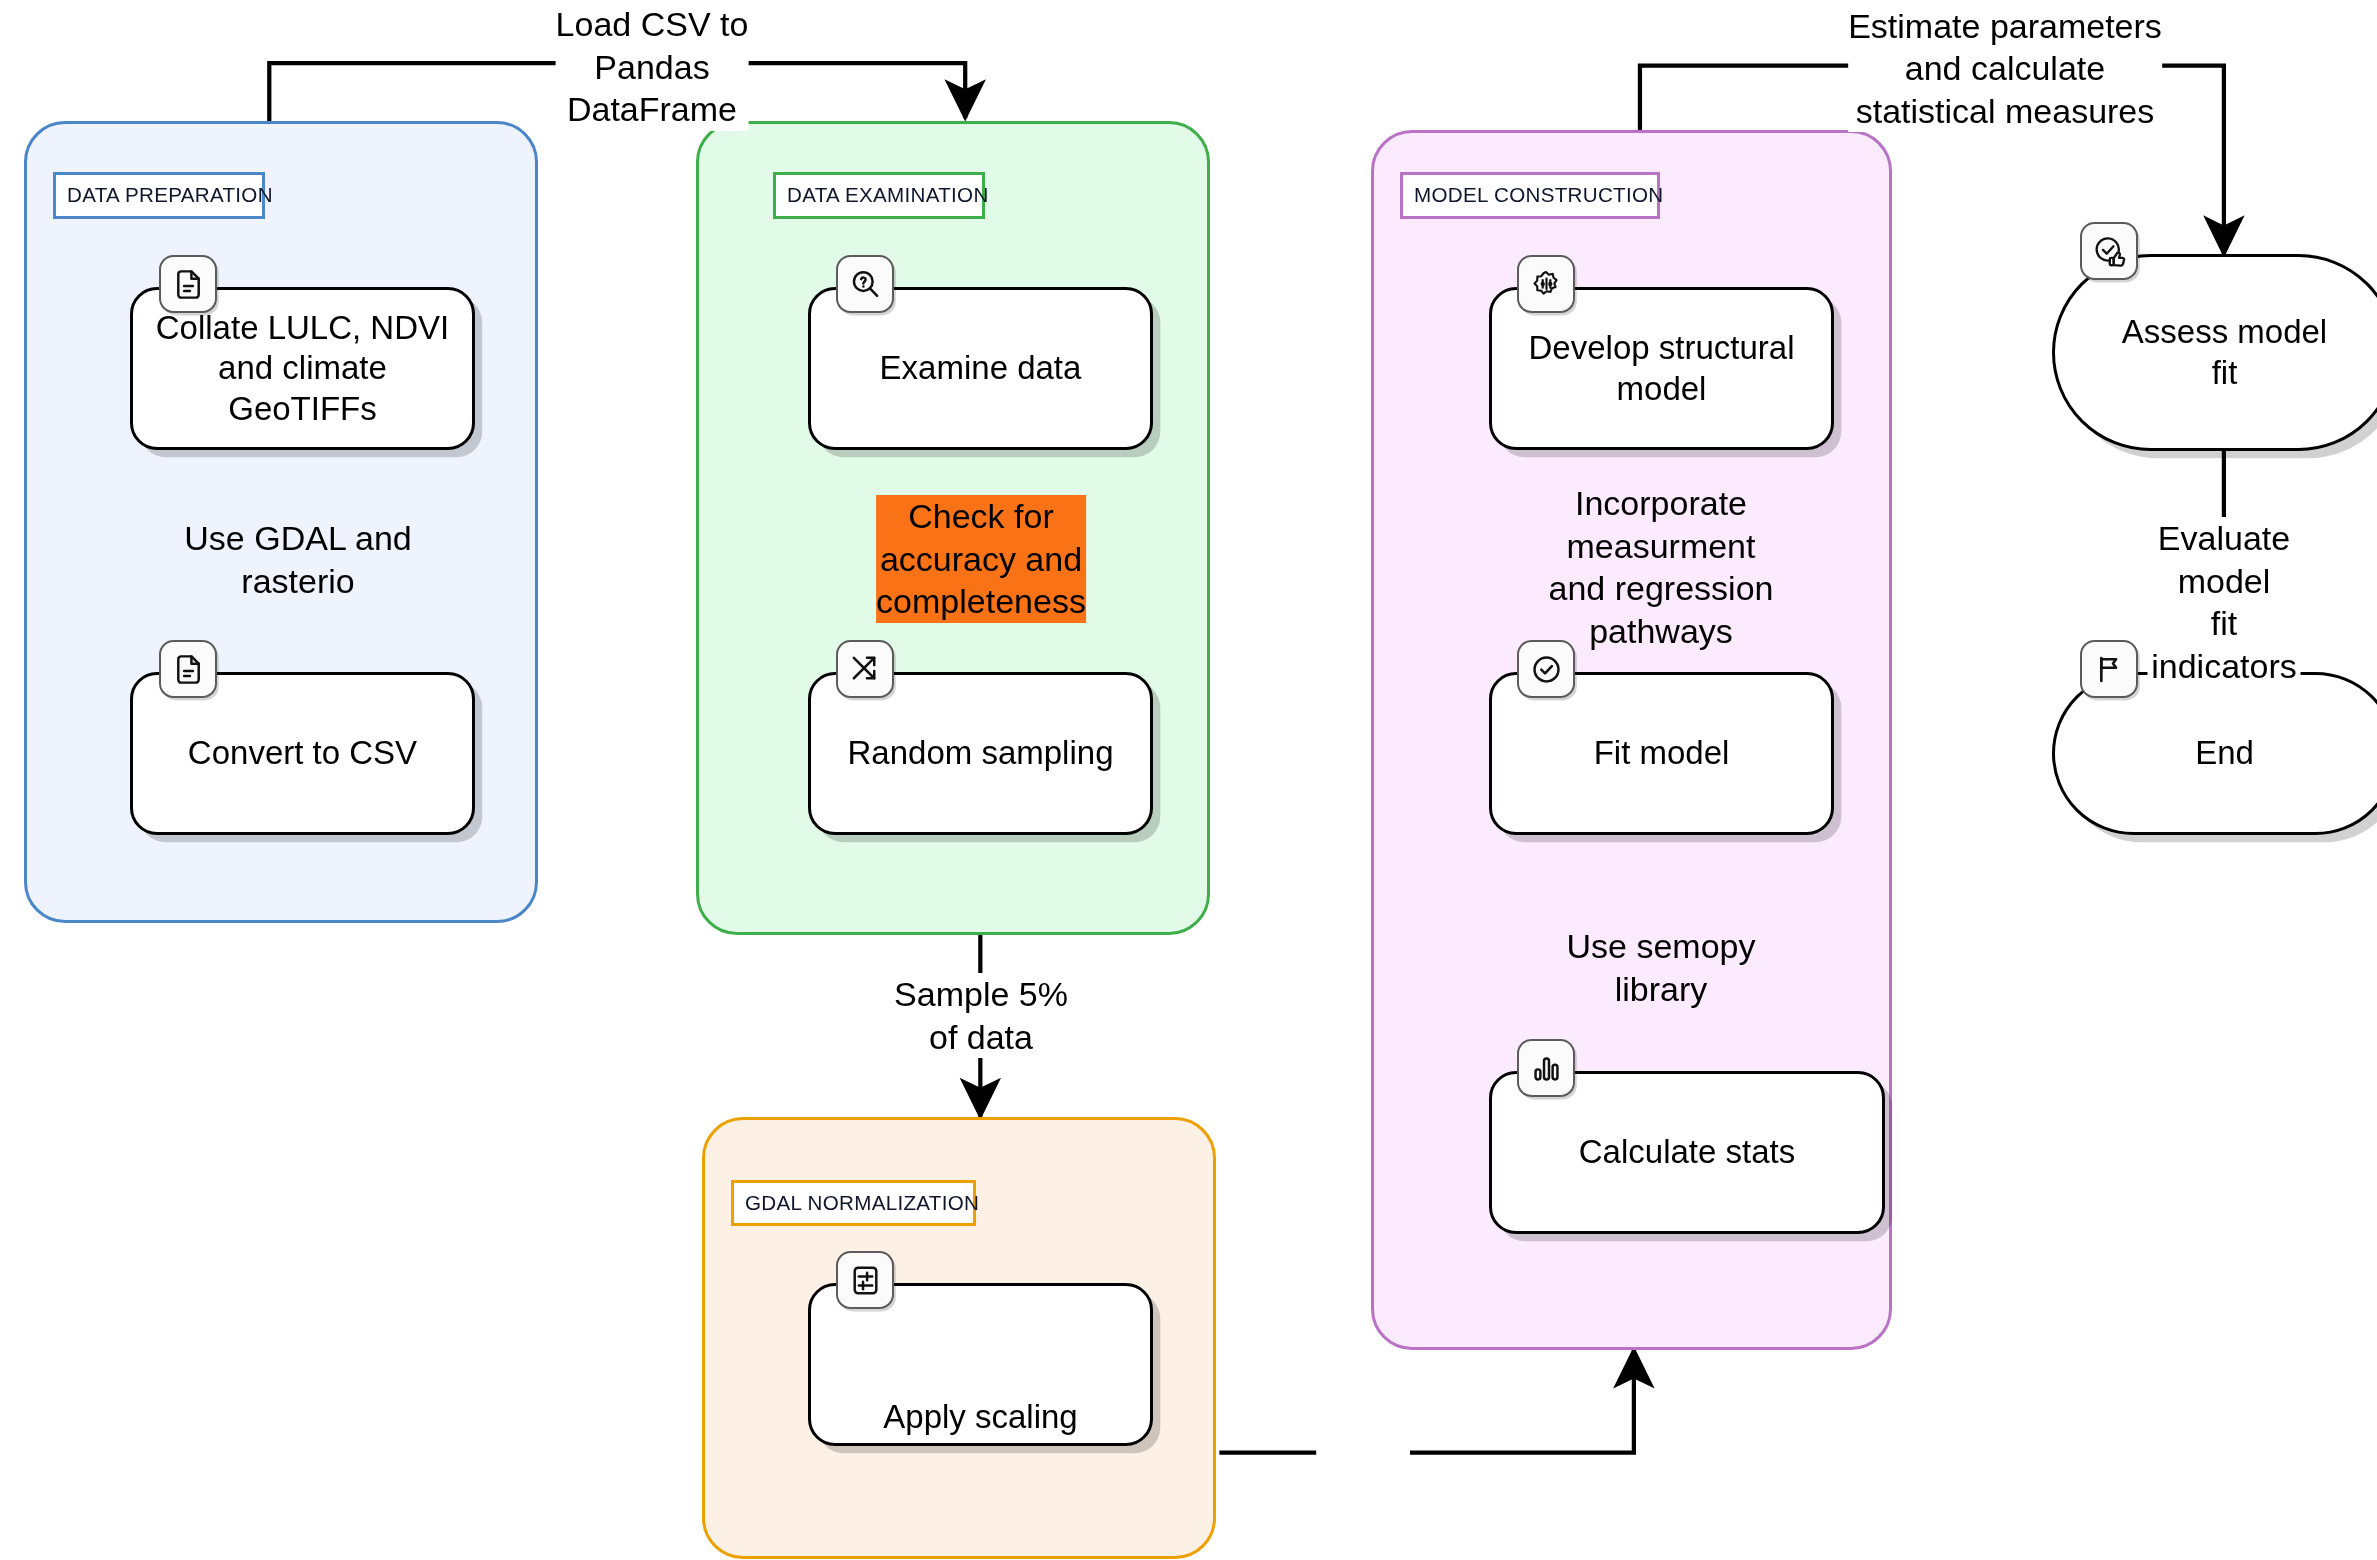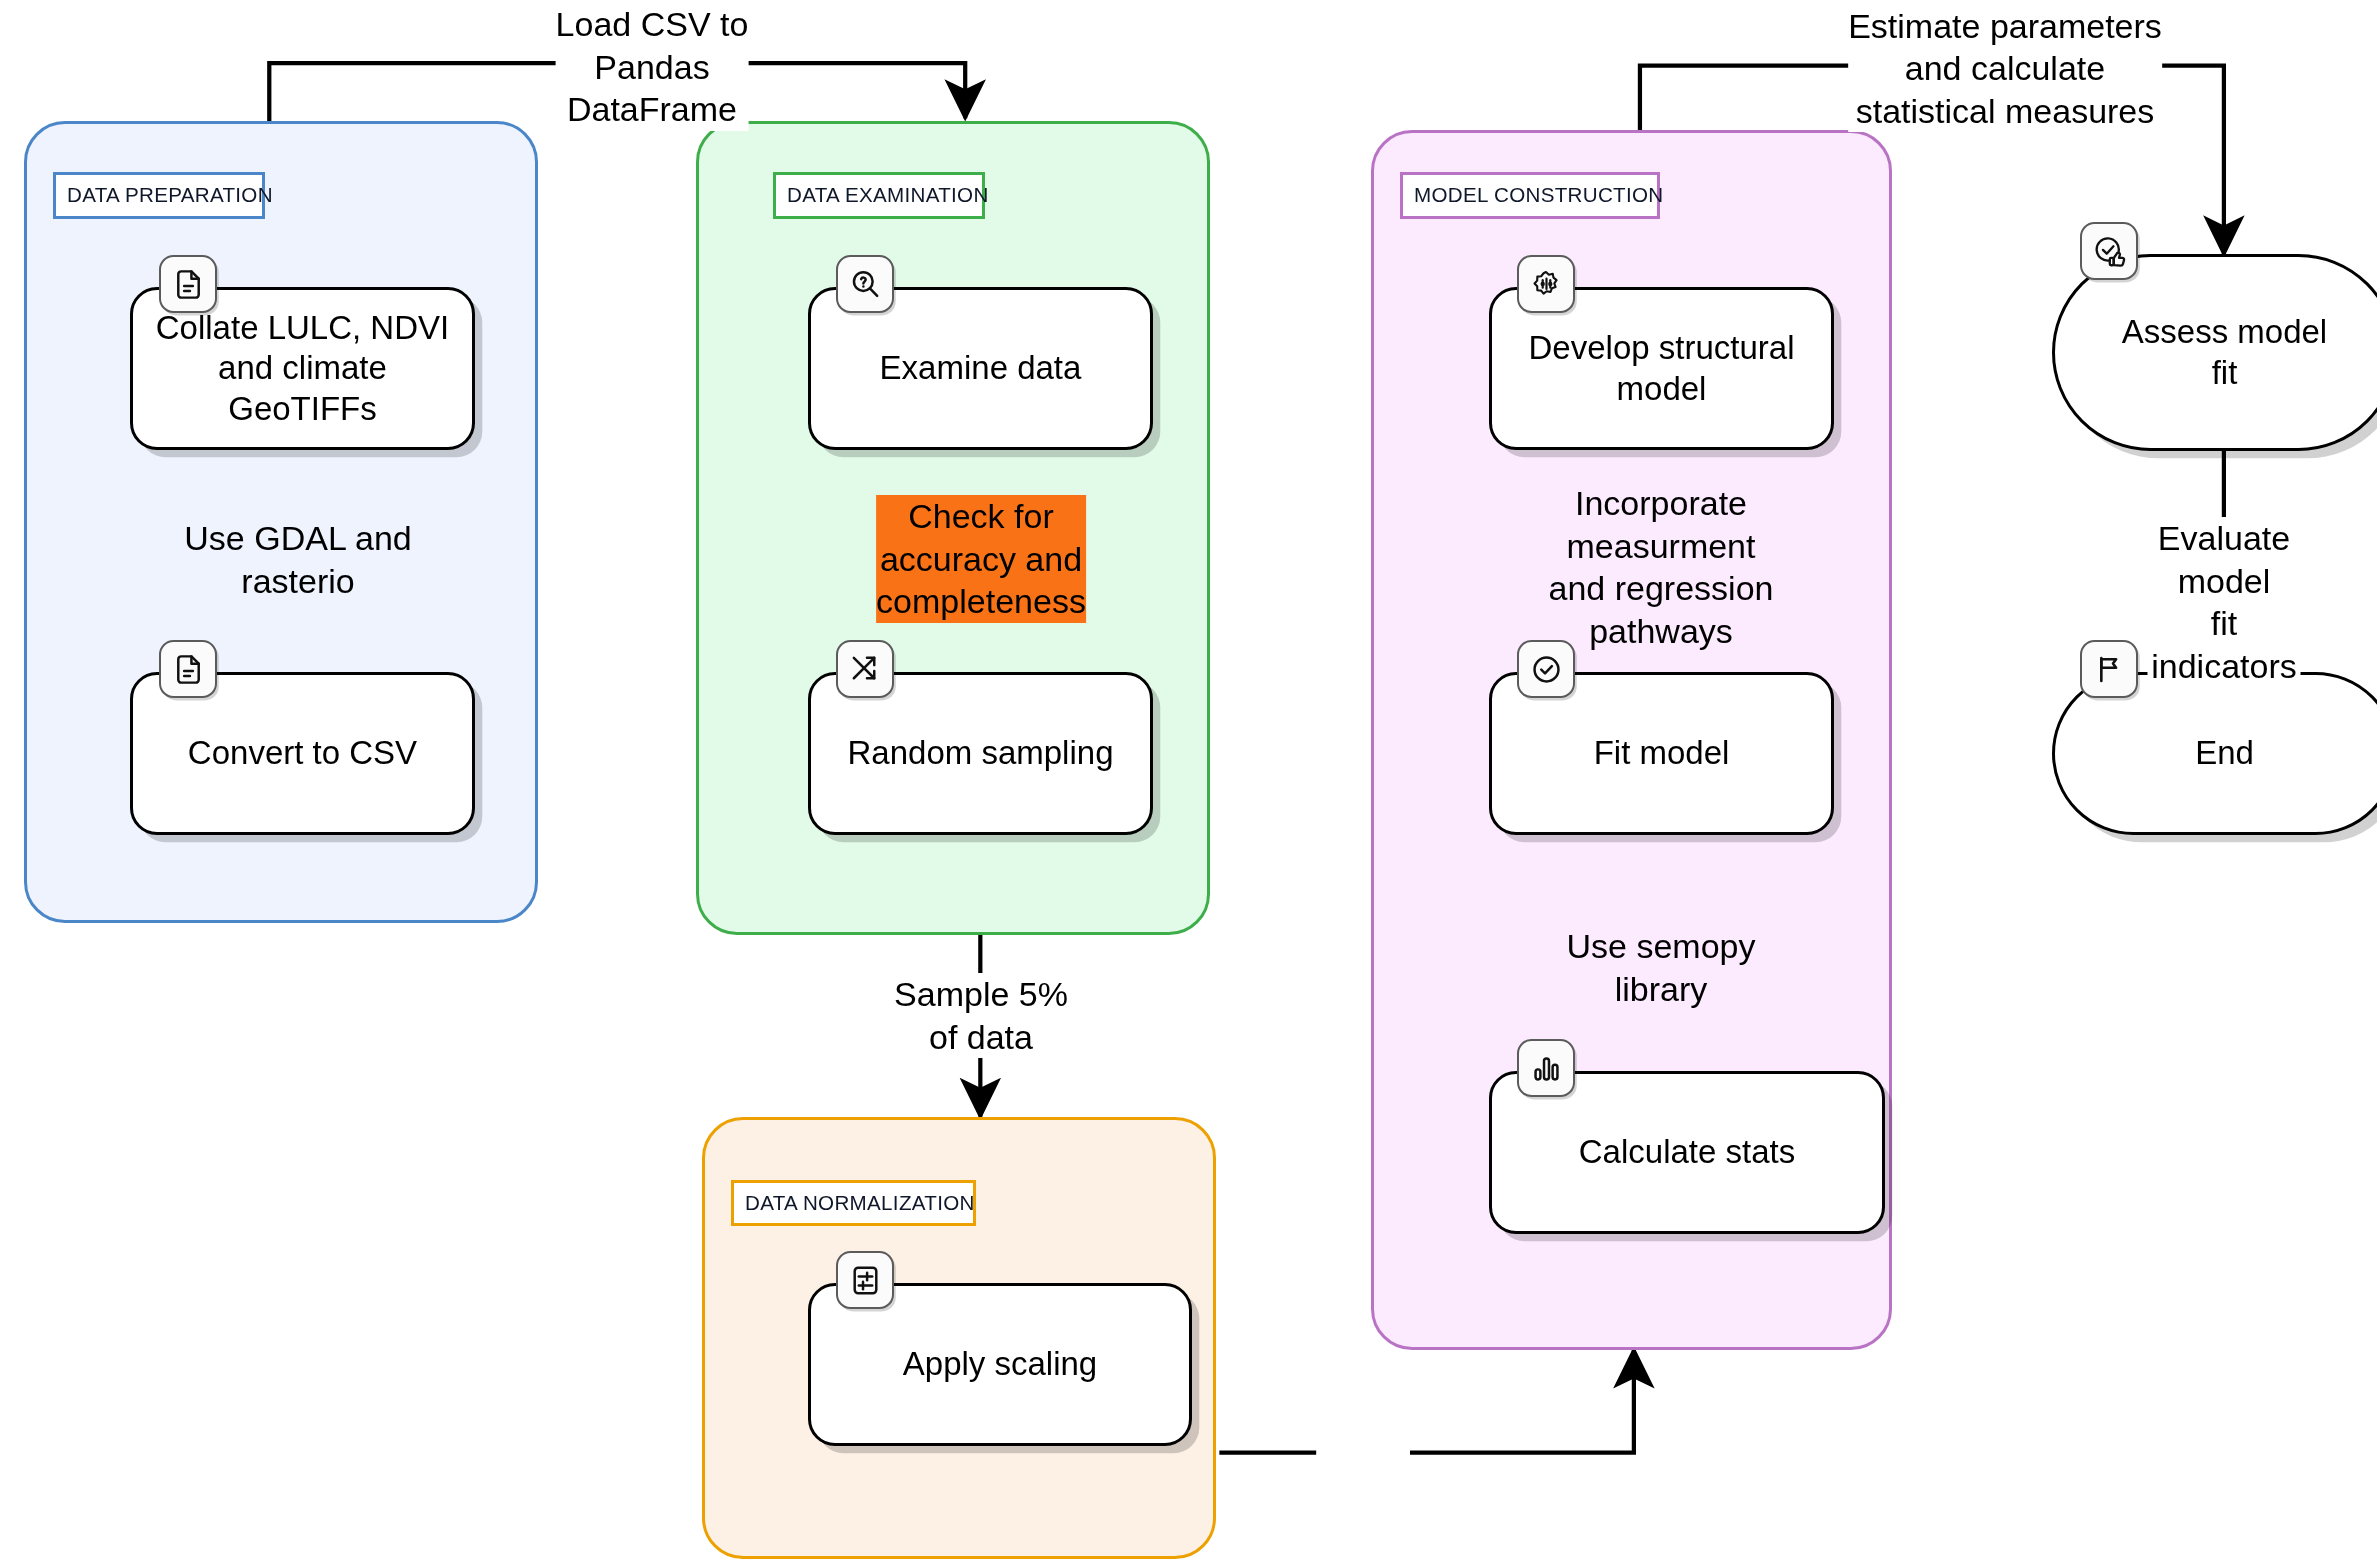--- a/index.html
+++ b/index.html
@@ -138,21 +138,21 @@
   <div class="cluster" style="left:24px;top:121px;width:514px;height:802px;border-color:#4a86c8;background:#eef3fd;"></div>
   <div class="cluster-title" style="left:53px;top:172px;width:212px;height:47px;border-color:#4a86c8;">DATA PREPARATION</div>
 
   <div class="cluster" style="left:696px;top:121px;width:514px;height:814px;border-color:#3eae4a;background:#e2fbe8;"></div>
   <div class="cluster-title" style="left:725px;top:172px;width:212px;height:47px;border-color:#3eae4a;margin-left:48px;">DATA EXAMINATION</div>
 
   <div class="cluster" style="left:1371px;top:130px;width:521px;height:1220px;border-color:#b973c4;background:#fceaff;"></div>
   <div class="cluster-title" style="left:1400px;top:172px;width:260px;height:47px;border-color:#b973c4;">MODEL CONSTRUCTION</div>
 
   <div class="cluster" style="left:702px;top:1117px;width:514px;height:442px;border-color:#eda100;background:#fdf0e4;"></div>
-  <div class="cluster-title" style="left:731px;top:1180px;width:245px;height:46px;border-color:#eda100;">DATA NORMALIZATION</div>
+  <div class="cluster-title" style="left:731px;top:1180px;width:245px;height:46px;border-color:#eda100;">GDAL NORMALIZATION</div>
 
   <div class="node" style="left:130px;top:287px;width:345px;height:163px;">
     <span class="label">Collate LULC, NDVI
 and climate GeoTIFFs</span>
   </div>
   <div class="badge" style="left:159px;top:255px;">
     <svg viewBox="0 0 24 24" fill="none" stroke="#111" stroke-width="1.7" stroke-linecap="round" stroke-linejoin="round">
       <path d="M14 3 H7 a2 2 0 0 0 -2 2 v14 a2 2 0 0 0 2 2 h10 a2 2 0 0 0 2 -2 V8 Z"></path>
       <path d="M14 3 v5 h5"></path>
         <path d="M9 13 h6"></path>
@@ -189,21 +189,21 @@
   </div>
   <div class="badge" style="left:836px;top:640px;">
     <svg viewBox="0 0 24 24" fill="none" stroke="#111" stroke-width="1.7" stroke-linecap="round" stroke-linejoin="round">
       <path d="M4 4 L18 18"></path>
         <path d="M13 18 h5 v-5"></path>
       <path d="M4 18 L18 4"></path>
         <path d="M13 4 h5 v5"></path>
     </svg>
   </div>
 
-  <div class="node" style="left:808px;top:1283px;width:384px;height:163px;">
+  <div class="node" style="left:808px;top:1283px;width:345px;height:163px;align-items:flex-end;">
     <span class="label">Apply scaling</span>
   </div>
   <div class="badge" style="left:836px;top:1251px;">
     <svg viewBox="0 0 24 24" fill="none" stroke="#111" stroke-width="1.7" stroke-linecap="round" stroke-linejoin="round">
       <rect x="4.6" y="3.2" width="14.8" height="17.6" rx="2.4"></rect>
       <path d="M7.4 9.3 h9.2"></path>
         <path d="M13.1 6.7 v5.2"></path>
       <path d="M7.4 15.4 h9.2"></path>
         <path d="M10.3 12.8 v5.2"></path>
     </svg>

